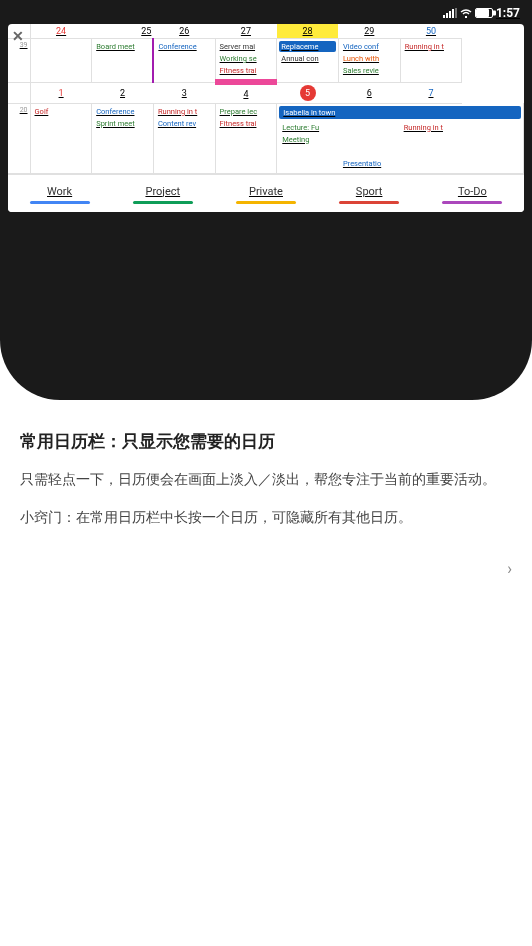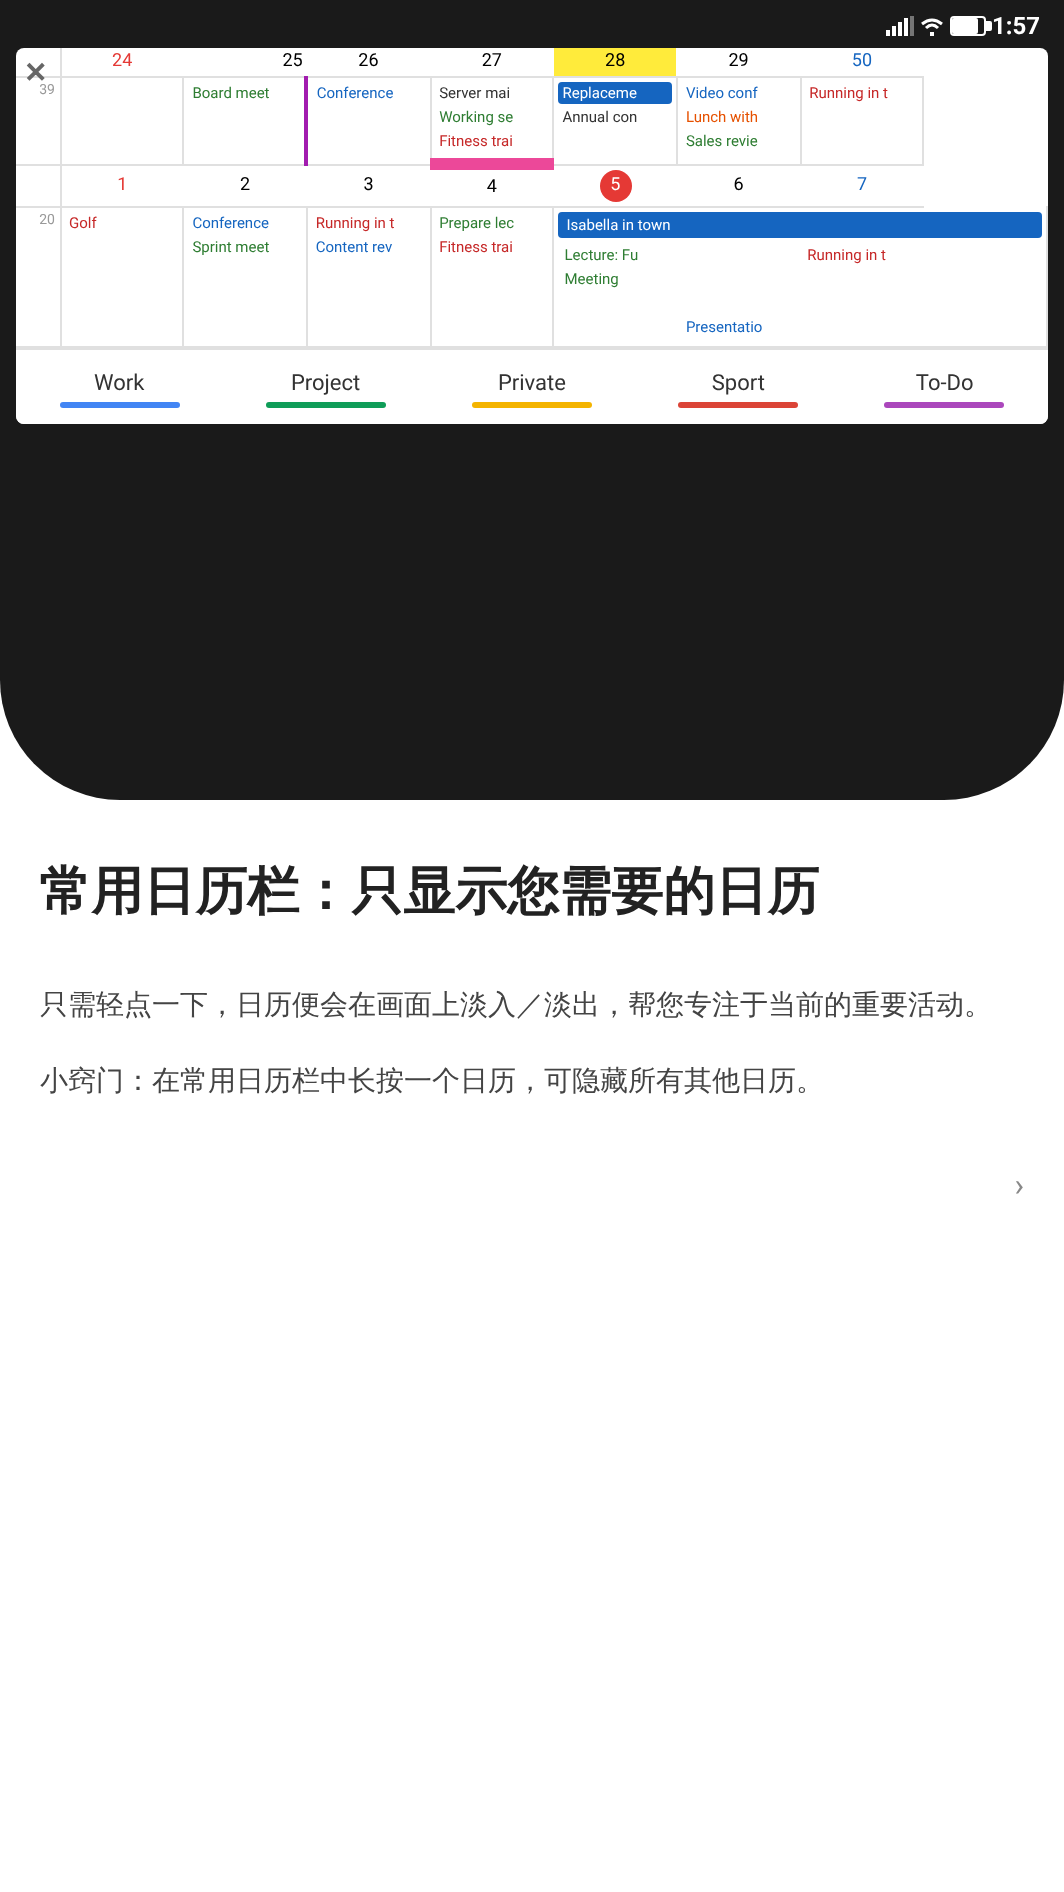--- a/index.html
+++ b/index.html
@@ -12,20 +12,21 @@
     }
 
     
     .phone-frame {
       width: 532px;
       height: 400px;
       background: #1a1a1a;
       border-radius: 0 0 60px 60px;
       position: relative;
       overflow: hidden;
+      text-decoration: underline;
     }
 
     
     .status-bar {
       display: flex;
       justify-content: flex-end;
       align-items: center;
       padding: 6px 12px 2px;
       background: #1a1a1a;
       gap: 4px;
@@ -133,24 +134,24 @@
       width: 60px;
       height: 3px;
       border-radius: 2px;
     }
 
     
     .content-section {
       padding: 30px 20px 20px;
     }
     .content-title {
-      font-size: 26px;
+      font-size: 17px;
       font-weight: bold;
       color: #222;
-      margin-bottom: 28px;
+      margin-bottom: 16px;
       line-height: 1.3;
     }
     .content-body {
       font-size: 14px;
       color: #444;
       line-height: 1.6;
       margin-bottom: 16px;
     }
     .content-tip {
       font-size: 14px;

